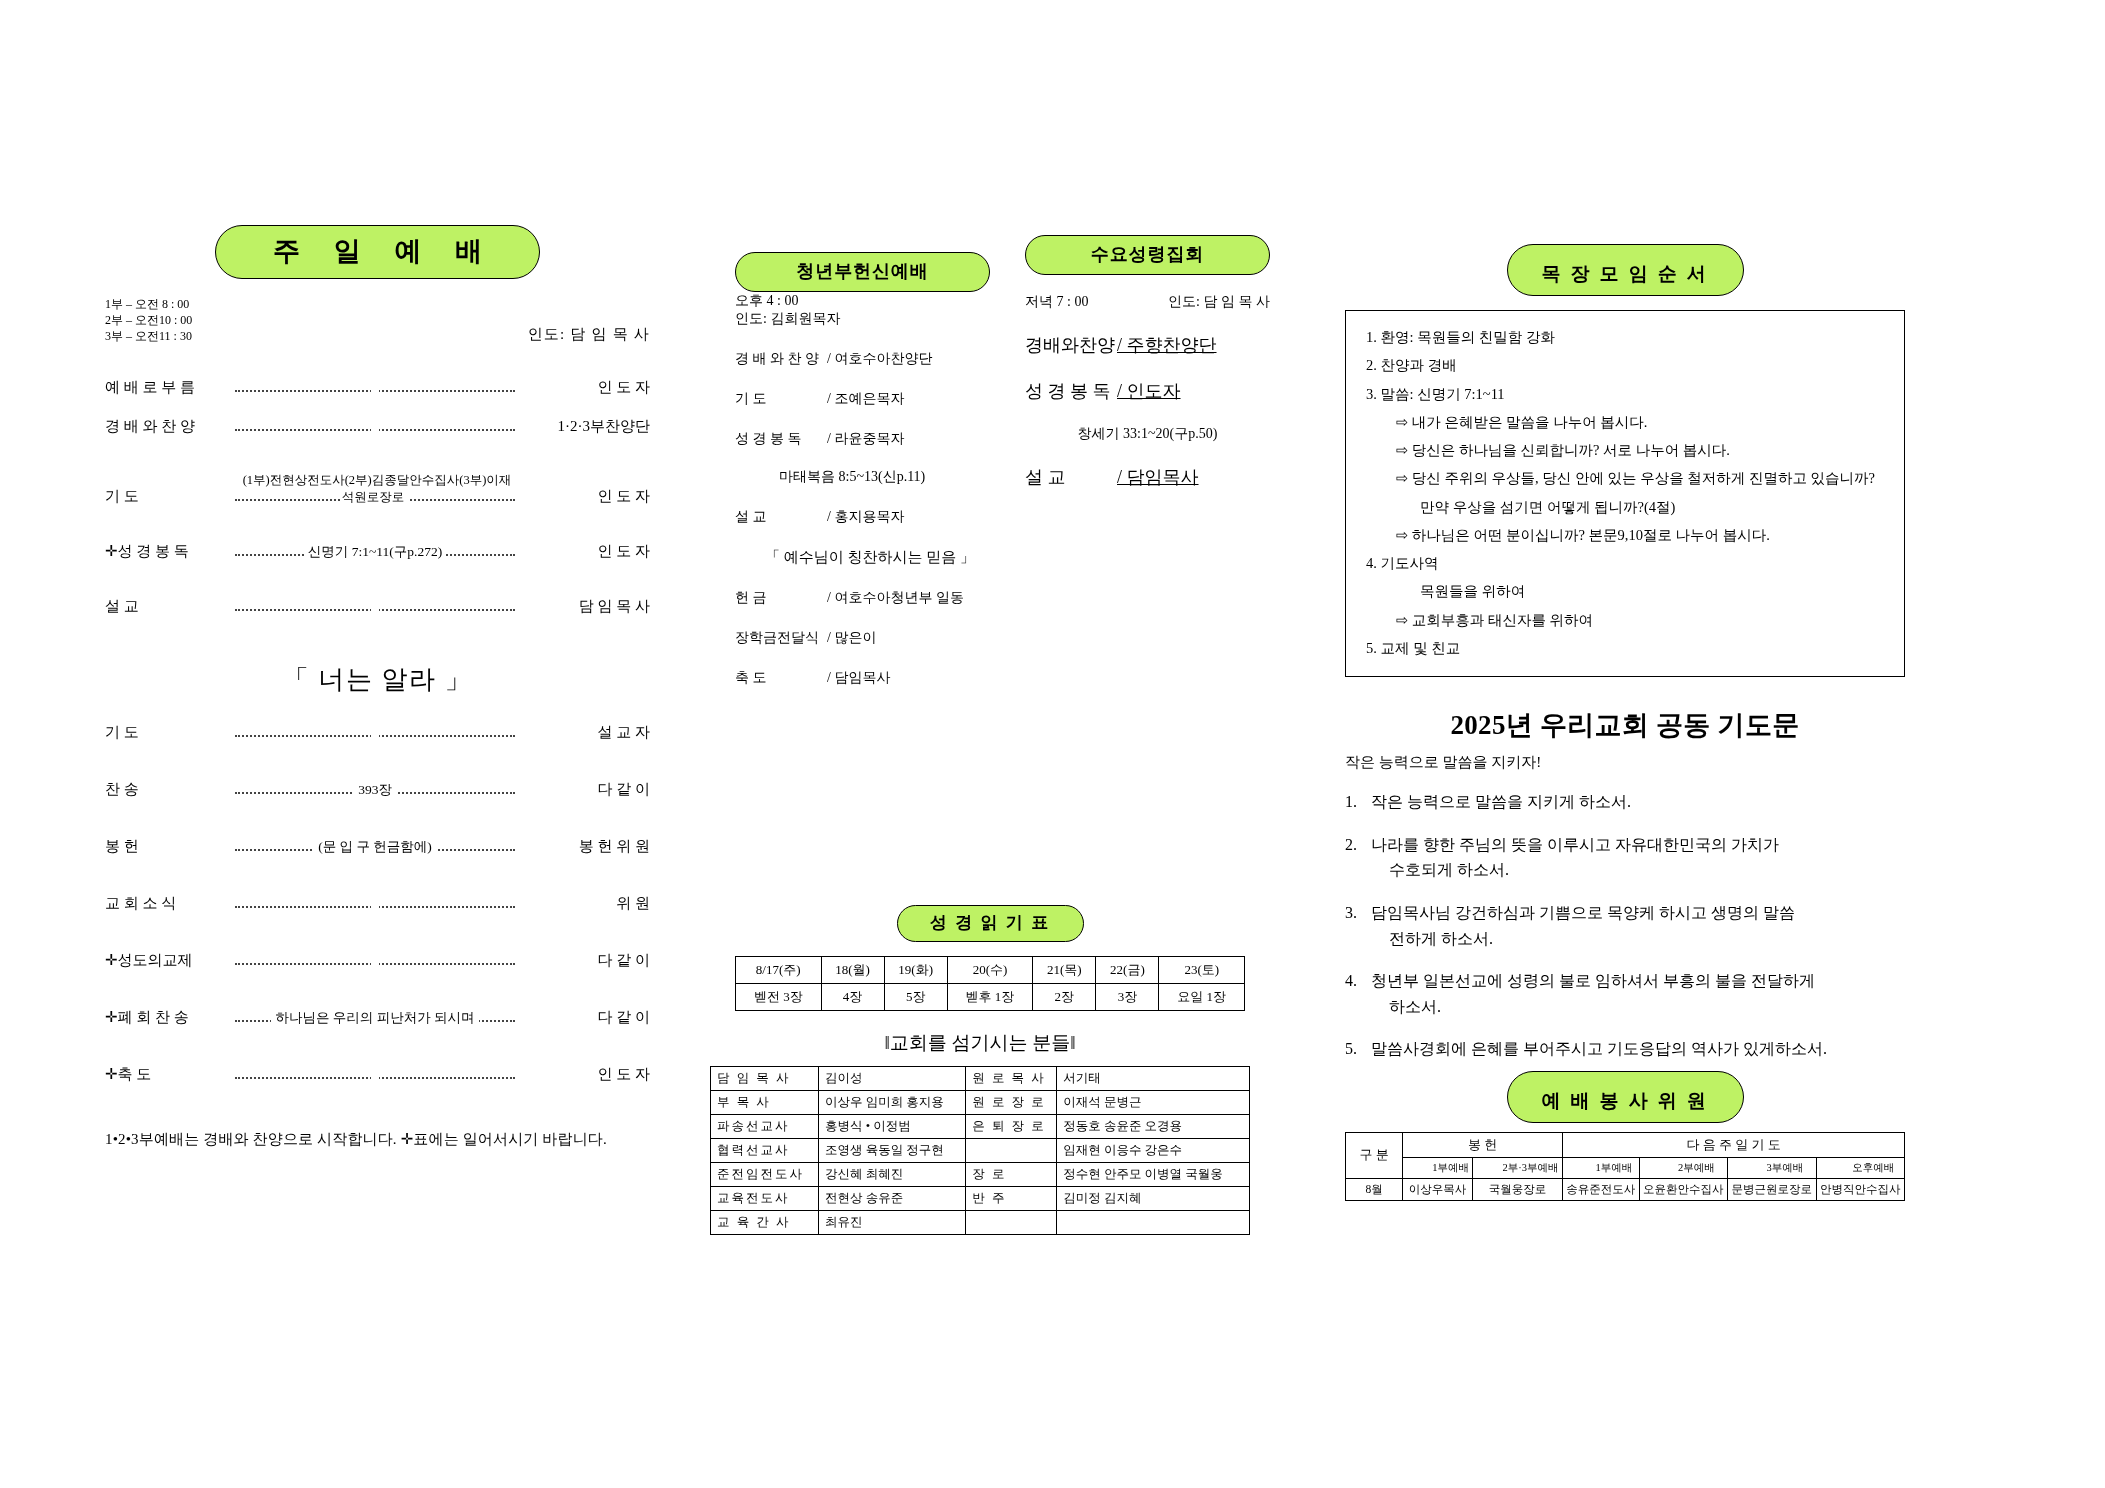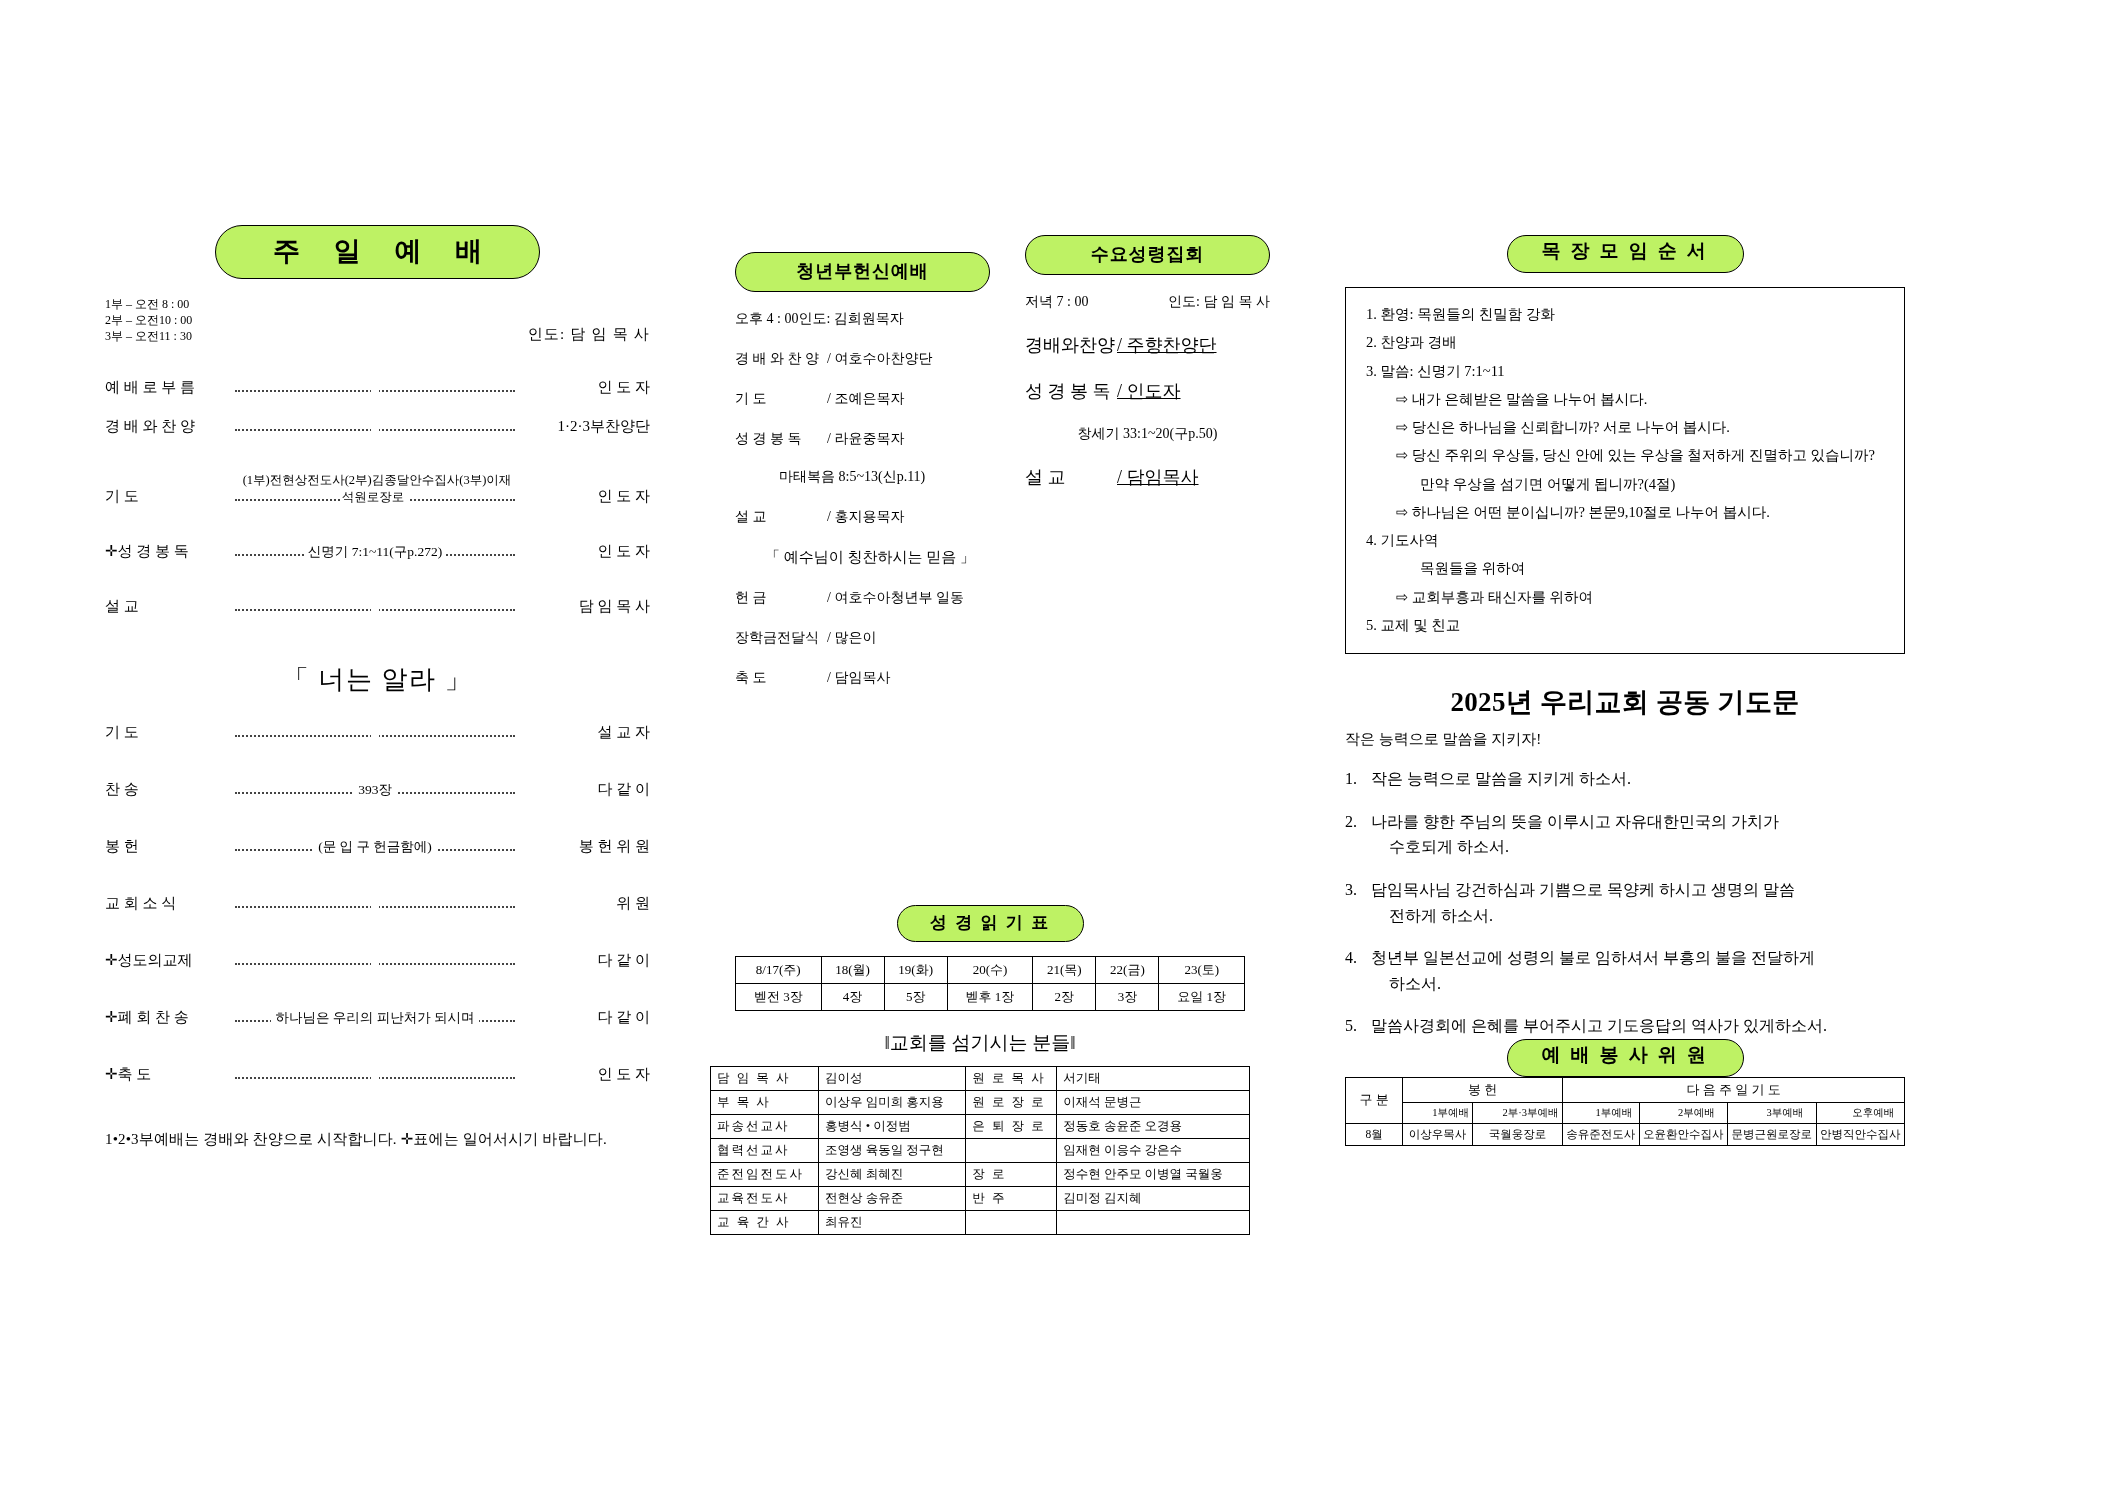--- a/index.html
+++ b/index.html
@@ -24,21 +24,21 @@
   .orderline .mid{flex:1;text-align:center;font-size:13.5px;position:relative;}
   .orderline .mid .txt{background:#fff;padding:0 4px;position:relative;z-index:2;}
   .orderline .mid .ln{position:absolute;left:0;right:0;bottom:5px;border-bottom:2px dotted #444;z-index:1;}
   .orderline .right{width:135px;text-align:right;white-space:nowrap;}
   #sermonTitle{text-align:center;font-size:26px;margin:46px 0 26px 0;letter-spacing:.06em;}
   #footnote{font-size:15px;margin-top:46px;letter-spacing:.01em;}
 
   
   #col2{position:absolute;left:735px;top:252px;width:255px;}
   #col2 .pill{font-size:18px;letter-spacing:.05em;padding:6px 0 8px;}
-  .c2row{display:flex;justify-content:flex-start;font-size:14px;margin-top:18px;}
+  .c2row{display:flex;justify-content:flex-end;font-size:14px;flex-direction:column;}
   .c2line{display:flex;font-size:14px;margin-top:22px;}
   .c2line .l{width:92px;white-space:nowrap;}
   .c2line .r{flex:1;}
   .c2indent{font-size:14px;margin:20px 0 0 44px;}
   .c2quote{font-size:15px;margin:22px 0 0 30px;}
 
   
   #col3{position:absolute;left:1025px;top:235px;width:245px;}
   #col3 .pill{font-size:18px;letter-spacing:.05em;padding:6px 0 8px;}
   .c3row{display:flex;justify-content:space-between;font-size:14px;margin-top:18px;}
@@ -56,21 +56,21 @@
   
   #servants{position:absolute;left:710px;top:1030px;width:540px;}
   #servants .hd{text-align:center;font-size:19px;margin-bottom:10px;}
   #servants table{border-collapse:collapse;width:100%;}
   #servants td{border:1px solid #000;font-size:12.5px;padding:3px 6px;white-space:nowrap;}
   #servants td.k{width:95px;letter-spacing:.16em;}
   #servants td.k2{width:78px;letter-spacing:.16em;}
 
   
   #col4{position:absolute;left:1345px;top:235px;width:560px;}
-  #col4 .pill{width:235px;margin:0 auto;font-size:19px;letter-spacing:.14em;padding:2px 0 8px;}
+  #col4 .pill{width:235px;margin:9px auto;font-size:19px;letter-spacing:.14em;padding:16px 0 8px;}
   #mokjangBox{border:1.5px solid #000;margin-top:14px;padding:12px 16px 14px 16px;font-size:14.5px;line-height:1.95;}
   #mokjangBox .lv1{margin-left:4px;}
   #mokjangBox .lv2{margin-left:34px;}
   #mokjangBox .lv3{margin-left:58px;}
 
   #prayerTitle{text-align:center;font-size:27px;font-weight:bold;margin-top:30px;letter-spacing:.01em;}
   #prayerSub{font-size:15px;margin-top:10px;}
   .prayerItem{display:flex;font-size:16px;margin-top:17px;line-height:1.6;}
   .prayerItem .n{width:26px;flex:none;}
   .prayerItem .t{flex:1;}

